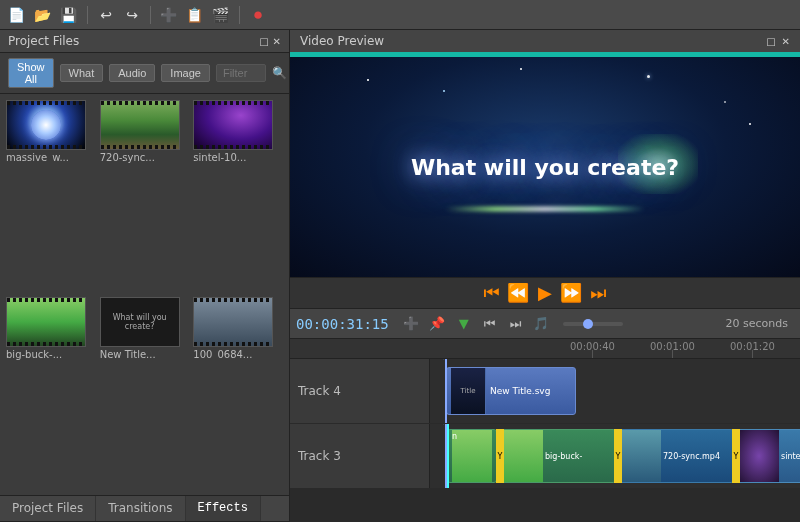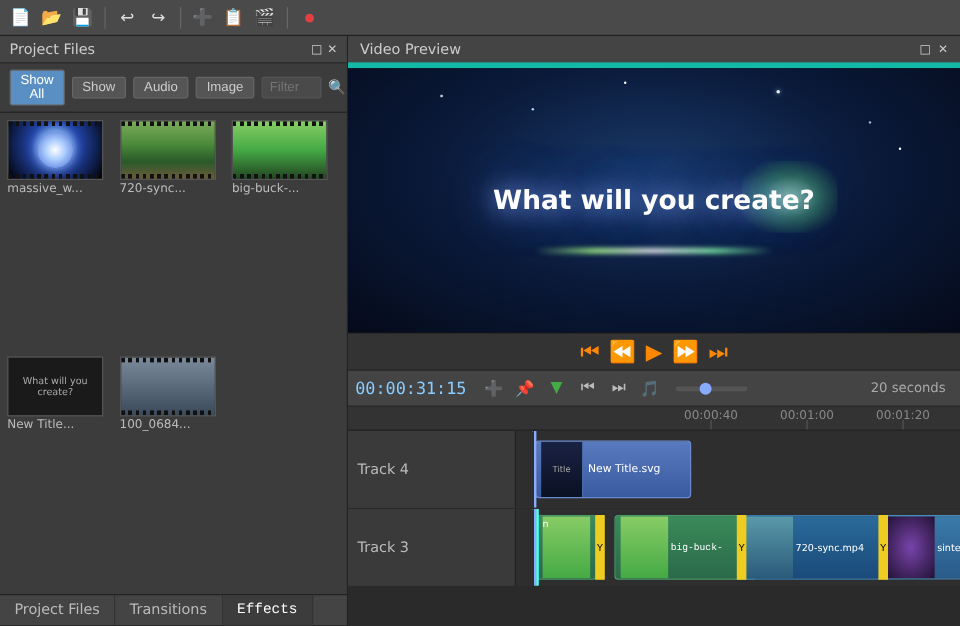--- a/index.html
+++ b/index.html
@@ -116,21 +116,21 @@
     <div id="pf-header">
       <span>Project Files</span>
       <div id="pf-icons">
         <span style="font-size:10px;cursor:pointer;">□</span>
         <span style="font-size:10px;cursor:pointer;">✕</span>
       </div>
     </div>
 
     <div id="filter-row">
       <button class="filter-btn active">Show All</button>
-      <button class="filter-btn">Show</button>
+      <button class="filter-btn">What</button>
       <button class="filter-btn">Audio</button>
       <button class="filter-btn">Image</button>
       <input class="filter-btn" type="text" id="filter-input" style="background: rgb(74, 74, 74); border: 1px solid rgb(85, 85, 85); color: rgb(204, 204, 204); width: 50px;" placeholder="Filter">
       <span style="cursor:pointer;color:#aaa;">🔍</span>
     </div>
 
     <div id="thumbs-grid">
 
       <div class="thumb-item">
         <div class="thumb-img">
@@ -145,20 +145,28 @@
 
       <div class="thumb-item">
         <div class="thumb-img">
           <div style="width:100%;height:100%;background:linear-gradient(180deg,#7aaa5a 0%,#4a8a3a 40%,#2a5a2a 70%,#6a5a3a 100%);"></div>
           <div style="position:absolute;top:0;left:0;right:0;height:4px;background:repeating-linear-gradient(90deg,#111 0,#111 3px,transparent 3px,transparent 6px);"></div>
           <div style="position:absolute;bottom:0;left:0;right:0;height:4px;background:repeating-linear-gradient(90deg,#111 0,#111 3px,transparent 3px,transparent 6px);"></div>
         </div>
         <span class="thumb-label">720-sync...</span>
       </div>
 
+      <div class="thumb-item">
+        <div class="thumb-img">
+          <div style="width:100%;height:100%;background:radial-gradient(ellipse at 60% 30%, #9944cc 0%, #441188 50%, #110022 100%);"></div>
+          <div style="position:absolute;top:0;left:0;right:0;height:4px;background:repeating-linear-gradient(90deg,#111 0,#111 3px,transparent 3px,transparent 6px);"></div>
+          <div style="position:absolute;bottom:0;left:0;right:0;height:4px;background:repeating-linear-gradient(90deg,#111 0,#111 3px,transparent 3px,transparent 6px);"></div>
+        </div>
+        <span class="thumb-label">sintel-10...</span>
+      </div>
 
       <div class="thumb-item">
         <div class="thumb-img">
           <div style="width:100%;height:100%;background:linear-gradient(180deg,#88cc66 0%,#44aa44 50%,#224422 100%);"></div>
           <div style="position:absolute;top:0;left:0;right:0;height:4px;background:repeating-linear-gradient(90deg,#111 0,#111 3px,transparent 3px,transparent 6px);"></div>
           <div style="position:absolute;bottom:0;left:0;right:0;height:4px;background:repeating-linear-gradient(90deg,#111 0,#111 3px,transparent 3px,transparent 6px);"></div>
         </div>
         <span class="thumb-label">big-buck-...</span>
       </div>
 
@@ -283,21 +291,21 @@
             <div class="green-marker" style="left:16px;"></div>
             <div class="cyan-marker" style="left:17px;"></div>
 
             <div class="clip clip-buck" style="left:17px;width:50px;top:5px;bottom:5px;">
               <div class="clip-thumb">
                 <div style="width:100%;height:100%;background:linear-gradient(180deg,#88cc66 0%,#44aa44 100%);"></div>
               </div>
               <span style="font-size:8px;position:absolute;left:4px;top:2px;">n</span>
             </div>
 
-            <div class="clip clip-buck" style="left:82px;width:118px;top:5px;bottom:5px;font-family:Liberation Mono, monospace;">
+            <div class="clip clip-buck" style="left:68px;width:118px;top:5px;bottom:5px;">
               <div class="clip-thumb">
                 <div style="width:100%;height:100%;background:linear-gradient(180deg,#88cc66 0%,#44aa44 100%);"></div>
               </div>
               <span style="font-size:8px;margin-left:2px;white-space:nowrap;">big-buck-</span>
             </div>
 
             <div style="position:absolute;left:66px;top:5px;width:8px;height:calc(100% - 10px);background:#eecc22;z-index:6;font-size:8px;color:#000;display:flex;align-items:center;justify-content:center;">Y</div>
 
             <div class="clip clip-720" style="left:186px;width:118px;top:5px;bottom:5px;">
               <div class="clip-thumb">

